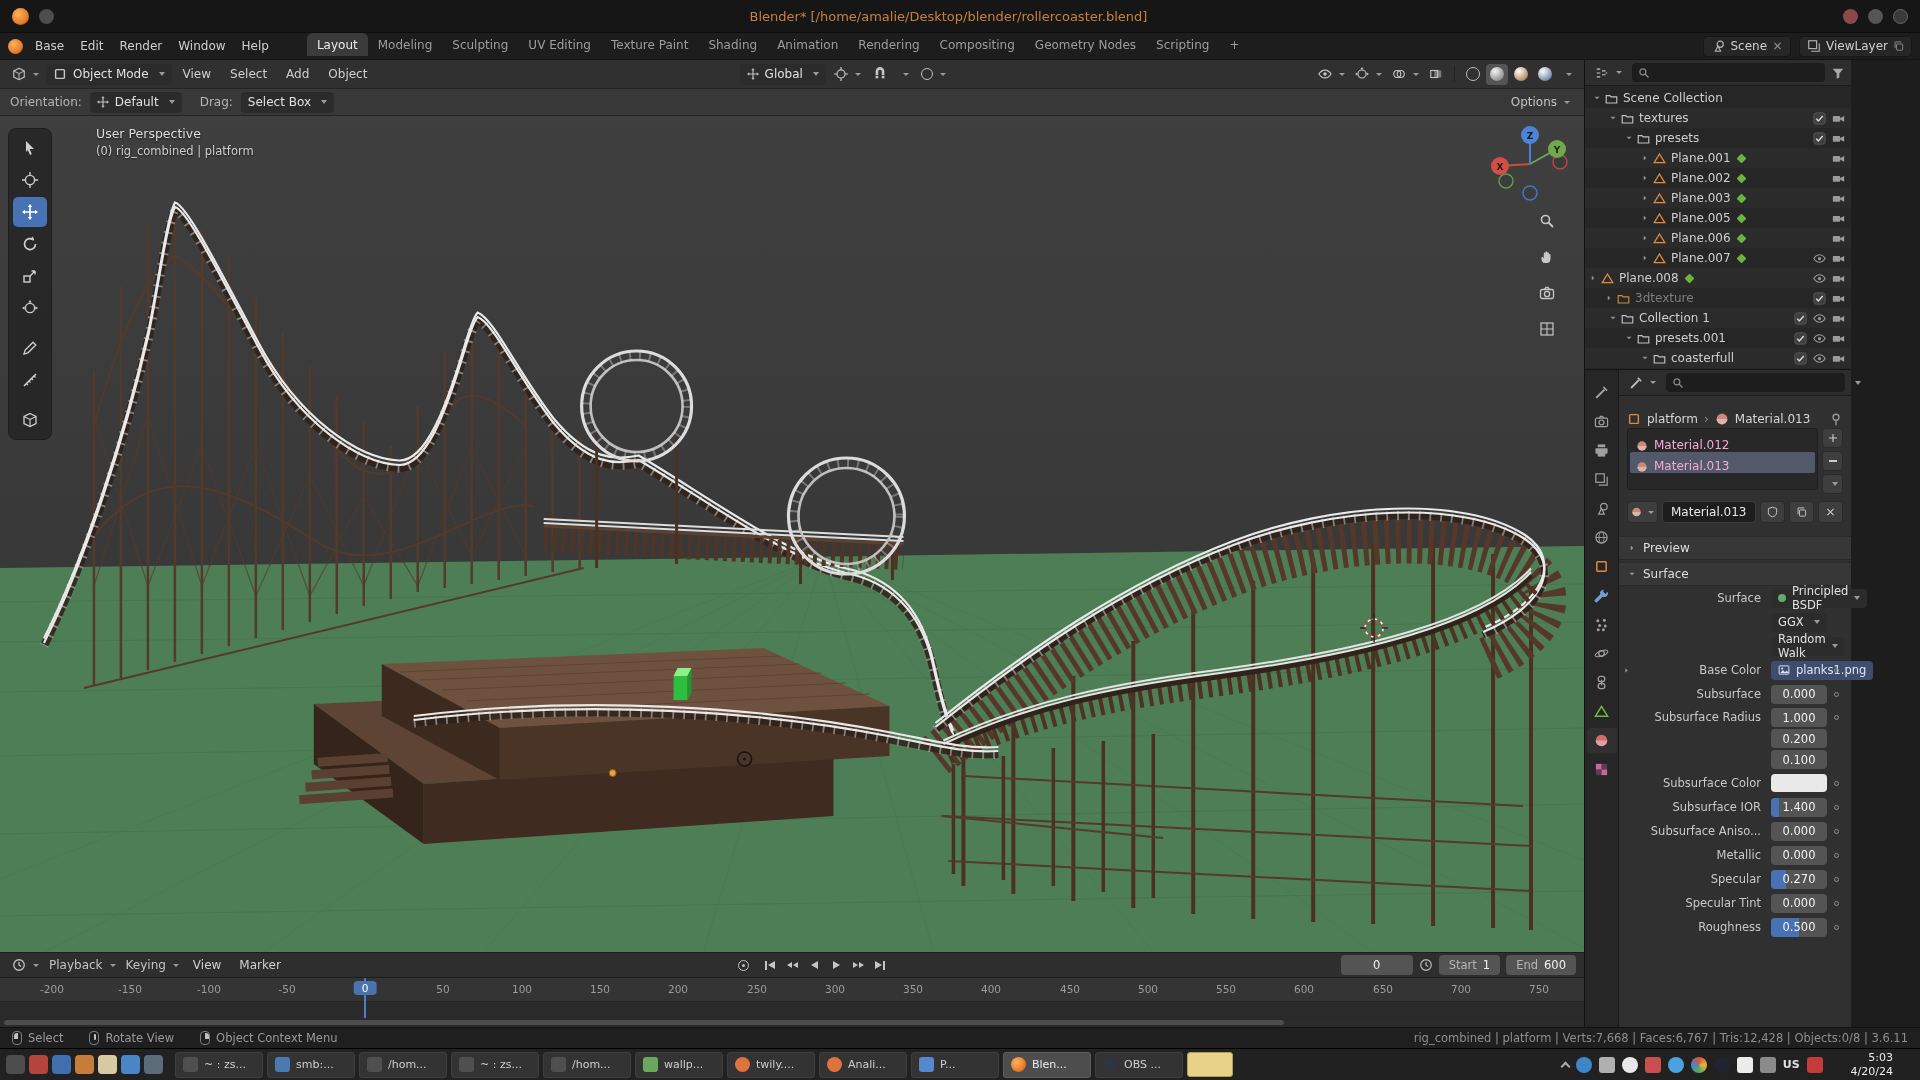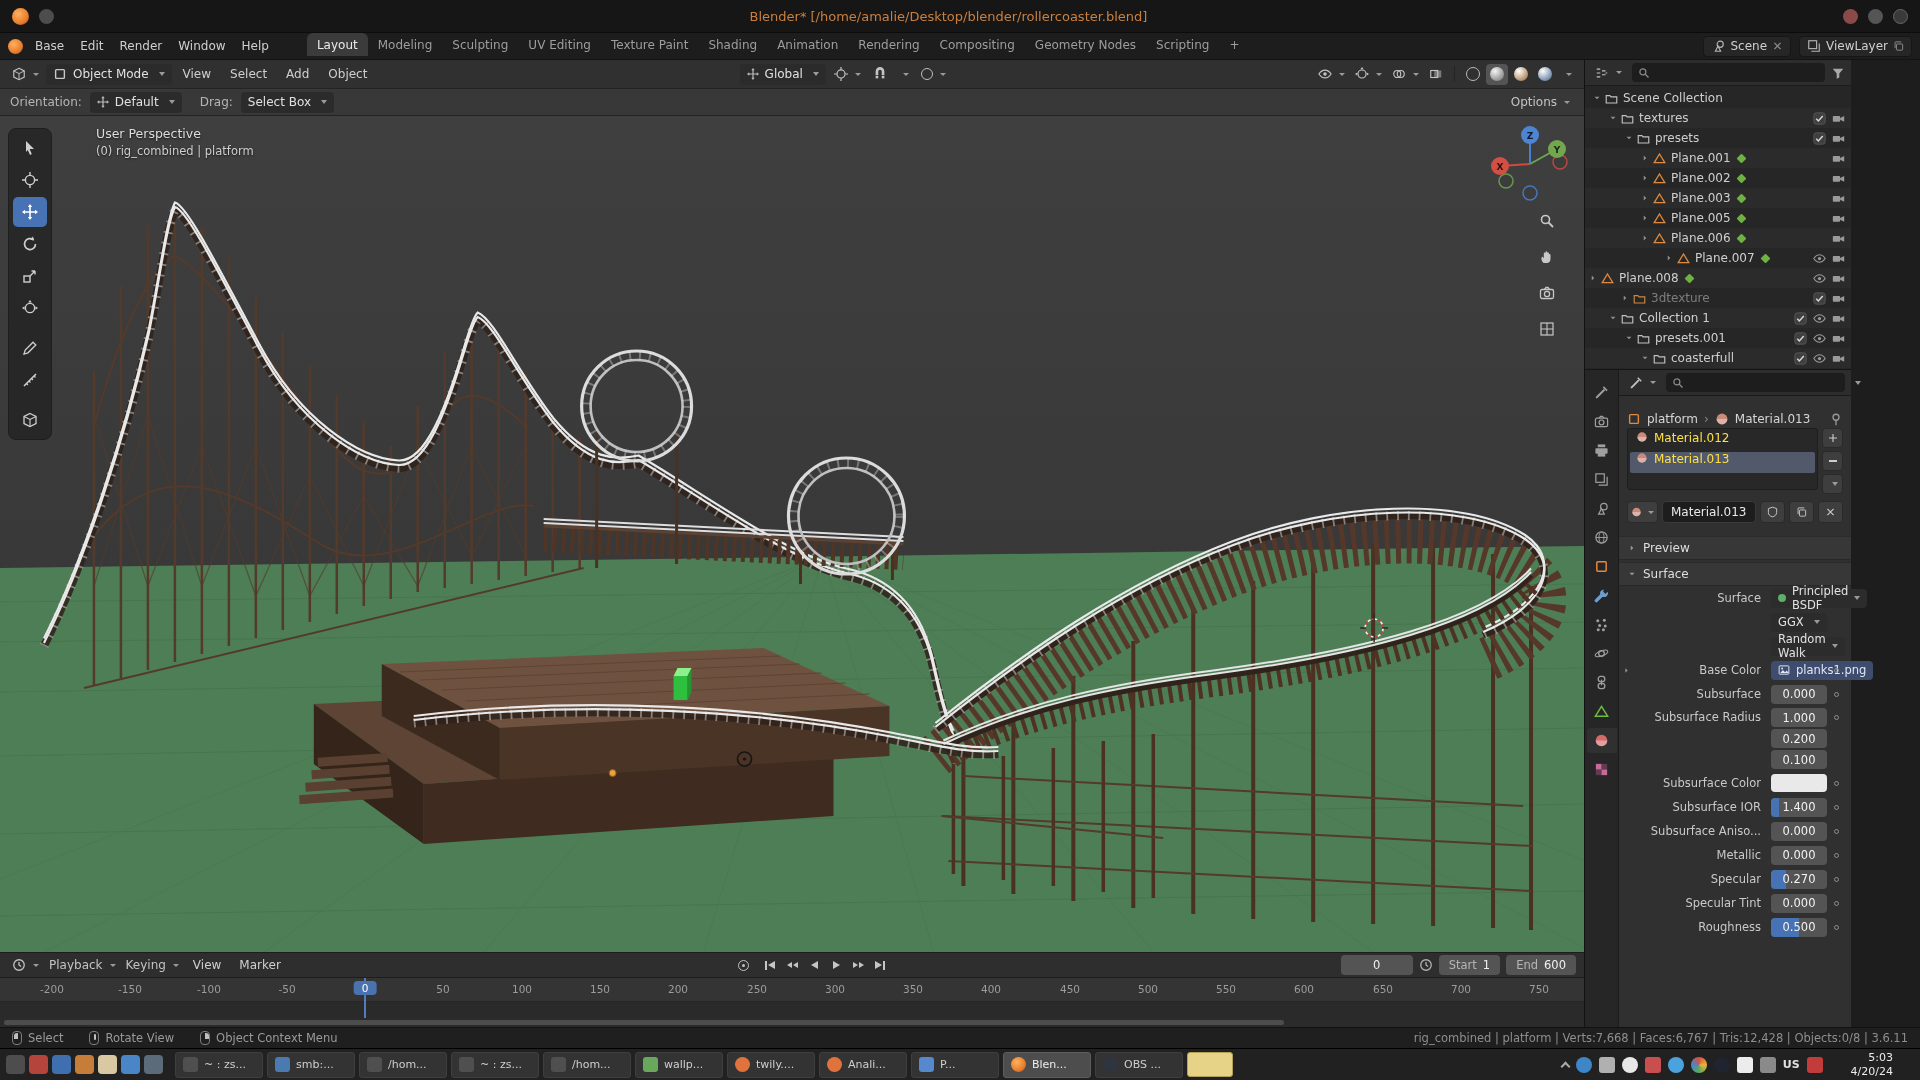--- a/index.html
+++ b/index.html
@@ -94,21 +94,21 @@
 .props{flex:1;background:#303030;display:flex;min-height:0}
 .ptabs{width:34px;background:#262626;display:flex;flex-direction:column;align-items:center;padding-top:10px;gap:4px;border-right:1px solid #1b1b1b}
 .ptab{width:30px;height:25px;border-radius:4px 0 0 4px;display:flex;align-items:center;justify-content:center;color:#9f9f9f}
 .ptab svg.ic{width:15px;height:15px}
 .ptab.active{background:#303030}
 .pbody{flex:1;display:flex;flex-direction:column;min-width:0}
 .crumb{height:30px;display:flex;align-items:flex-end;gap:6px;padding:0 8px;color:#d6d6d6}
 .crumb .bsep{color:#8a8a8a}
 .slotwrap{display:flex;gap:4px;padding:2px 8px 4px}
 .slotlist{flex:1;background:#282828;border:1px solid #1e1e1e;border-radius:3px;padding:2px;height:62px}
-.slot{height:21px;display:flex;align-items:flex-start;gap:6px;padding:0 6px;border-radius:2px;color:#fde047}
+.slot{height:21px;display:flex;align-items:flex-end;gap:6px;padding:0 6px;border-radius:2px;color:#f9a8d4}
 .slot.sel{background:#51596a}
 .slot svg.ic{width:12px;height:12px;color:#c98a7a}
 .slotbtns{display:flex;flex-direction:column;gap:3px}
 .sq{width:21px;height:20px;background:#3e3e3e;border:1px solid #2a2a2a;border-radius:4px;display:flex;align-items:center;justify-content:center;color:#ccc}
 .mname{display:flex;align-items:center;gap:4px;padding:3px 8px 6px}
 .mbtn{height:22px;min-width:25px;background:#3e3e3e;border:1px solid #2a2a2a;border-radius:4px;display:flex;align-items:center;justify-content:center;color:#c5c5c5;gap:2px;padding:0 3px}
 .mfield{flex:1;height:22px;background:#1d1d1d;border:1px solid #3a3a3a;border-radius:4px;display:flex;align-items:center;padding:0 8px;color:#e8e8e8}
 .panelh{height:24px;display:flex;align-items:center;gap:6px;padding:0 8px;background:#373737;border-top:1px solid #2b2b2b;border-bottom:1px solid #282828;color:#dedede;margin-top:7px}
 .panelh svg.ic{width:10px;height:10px;color:#9a9a9a}
 .prow{display:flex;align-items:center;min-height:24px;padding-right:6px}
@@ -948,21 +948,21 @@
                 </svg>
               </span>
             <span>Plane.006</span>
               <span class="badge"></span>
             <span class="oright">
                 <svg class="ic">
                   <use href="#s-cam"></use>
                 </svg>
               </span>
           </div>
-          <div class="orow" style="padding-left:76px">
+          <div class="orow" style="padding-left:52px">
             <span class="oar">
                 <svg class="ic">
                   <use href="#s-caretr"></use>
                 </svg>
               </span>
             <span class="oic" style="color:#df8a3f">
                 <svg class="ic">
                   <use href="#s-meshdata"></use>
                 </svg>
               </span>
@@ -992,21 +992,21 @@
               <span class="badge"></span>
             <span class="oright">
                 <svg class="ic">
                   <use href="#s-eye"></use>
                 </svg>
                 <svg class="ic">
                   <use href="#s-cam"></use>
                 </svg>
               </span>
           </div>
-          <div class="orow" style="padding-left:32px">
+          <div class="orow" style="padding-left:16px">
             <span class="oar">
                 <svg class="ic">
                   <use href="#s-caretr"></use>
                 </svg>
               </span>
             <span class="oic" style="color:#c98a3f">
                 <svg class="ic">
                   <use href="#s-coll"></use>
                 </svg>
               </span>

